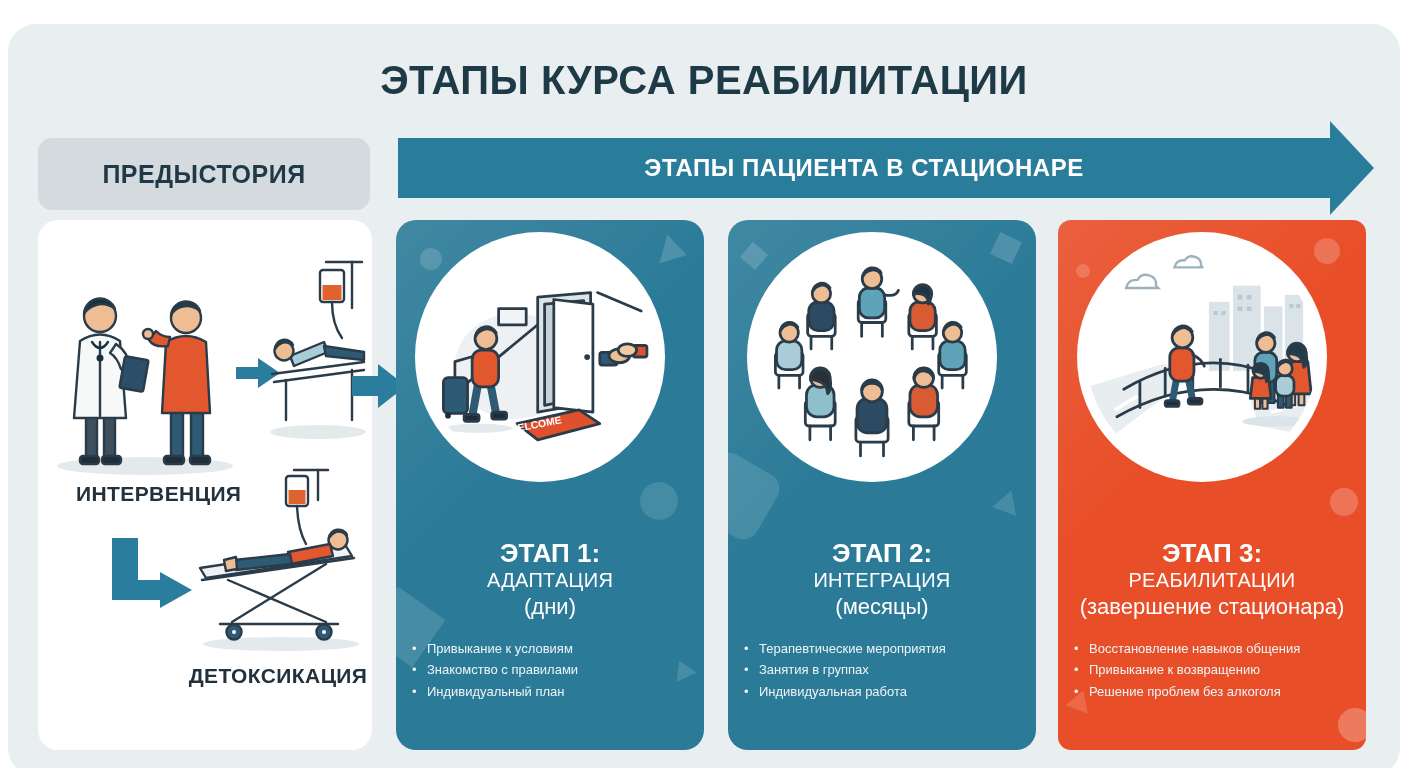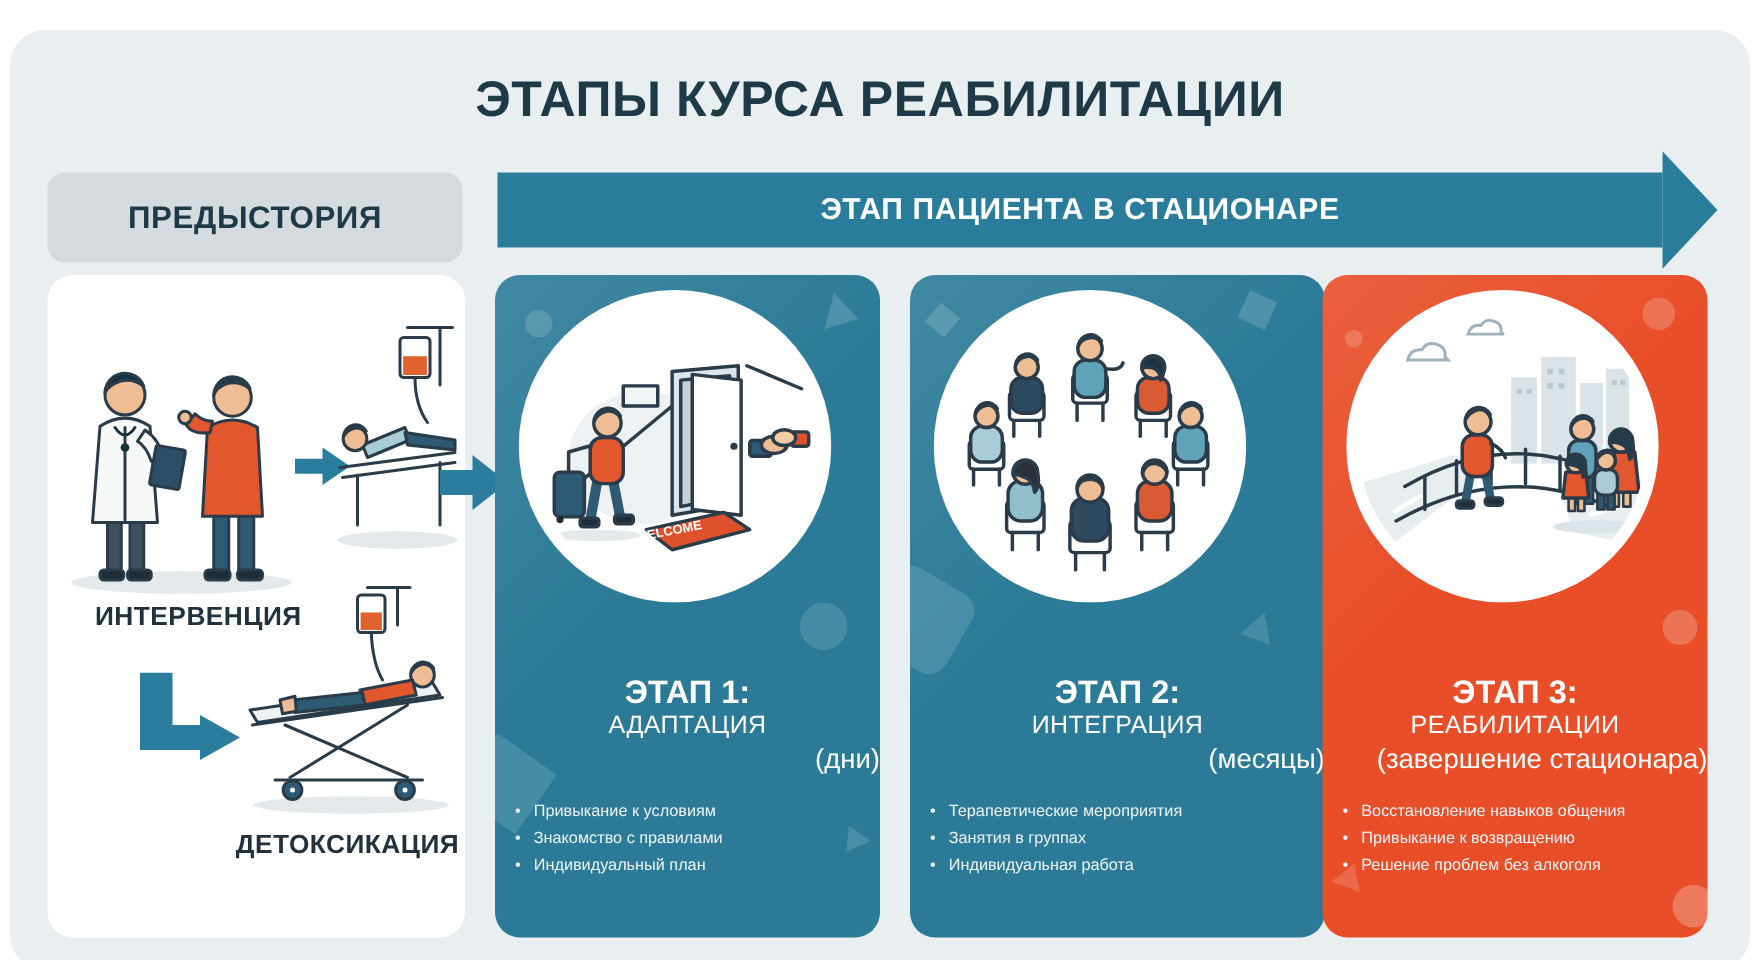--- a/index.html
+++ b/index.html
@@ -29,28 +29,28 @@
   .wc-label.detox{left:150px;top:444px;width:180px;text-align:center;}
   .ill{position:absolute;}
   .flow-arrow2{position:absolute;left:344px;top:334px;width:54px;height:56px;}
 
   
   .stage-card{position:absolute;top:196px;width:308px;height:530px;border-radius:20px;
     background:#2b7b98;overflow:hidden;color:#fff;}
   .stage-card .sheen{position:absolute;inset:0;
     background:linear-gradient(135deg,rgba(255,255,255,.10),rgba(255,255,255,0) 42%);}
   .stage-card.orange{background:#e84e28;}
-  .stage-1{left:388px;} .stage-2{left:720px;padding-left:24px;} .stage-3{left:1050px;}
+  .stage-1{left:388px;} .stage-2{left:720px;} .stage-3{left:1050px;border-radius:13px;}
   .circle-wrap{position:absolute;left:19px;top:12px;width:250px;height:250px;background:#fff;
     border:10px solid rgba(255,255,255,.30);border-radius:50%;overflow:hidden;box-sizing:border-box;}
   .circle-wrap svg{position:absolute;left:0;top:0;width:230px;height:230px;}
   .stage-title{position:absolute;top:318px;left:0;width:100%;text-align:center;line-height:1.18;}
   .stage-title .l1{font-size:26px;font-weight:700;}
   .stage-title .l2{font-size:20px;font-weight:400;letter-spacing:.3px;}
-  .stage-title .sub{font-size:22px;font-weight:500;margin-top:2px;text-align:right;}
+  .stage-title .sub{font-size:22px;font-weight:500;margin-top:2px;}
   .stage-bullets{position:absolute;top:420px;left:14px;right:10px;list-style:none;margin:0;padding:0;}
   .stage-bullets li{position:relative;padding-left:17px;font-size:13px;line-height:1.34;
     color:#eef4f6;margin-bottom:4px;}
   .stage-bullets li::before{content:"•";position:absolute;left:2px;top:0;}
 
   
   .deco{position:absolute;background:rgba(255,255,255,.15);}
   .deco.circle{border-radius:50%;}
   .deco.tri{background:transparent;width:0;height:0;}
 
@@ -58,21 +58,21 @@
   svg text{font-family:"Liberation Sans",sans-serif;}
 </style>
 </head>
 <body>
 
 <div class="panel">
 
   <div class="main-title">ЭТАПЫ КУРСА РЕАБИЛИТАЦИИ</div>
 
   <div class="pill">ПРЕДЫСТОРИЯ</div>
-  <div class="banner">ЭТАП ПАЦИЕНТА В СТАЦИОНАРЕ</div>
+  <div class="banner">ЭТАПЫ ПАЦИЕНТА В СТАЦИОНАРЕ</div>
   <div class="banner-head"></div>
 
   <div class="white-card">
 
     <svg class="ill" style="left:12px;top:26px;width:190px;height:230px" viewBox="0 0 190 230">
       <ellipse cx="95" cy="220" rx="88" ry="9" fill="#e4eaec"></ellipse>
       <g class="ol">
         <rect x="36" y="170" width="11" height="42" fill="#3e4f5e"></rect>
         <rect x="54" y="170" width="11" height="42" fill="#3e4f5e"></rect>
         <rect x="30" y="210" width="19" height="8" rx="3" fill="#1f2d38"></rect>

